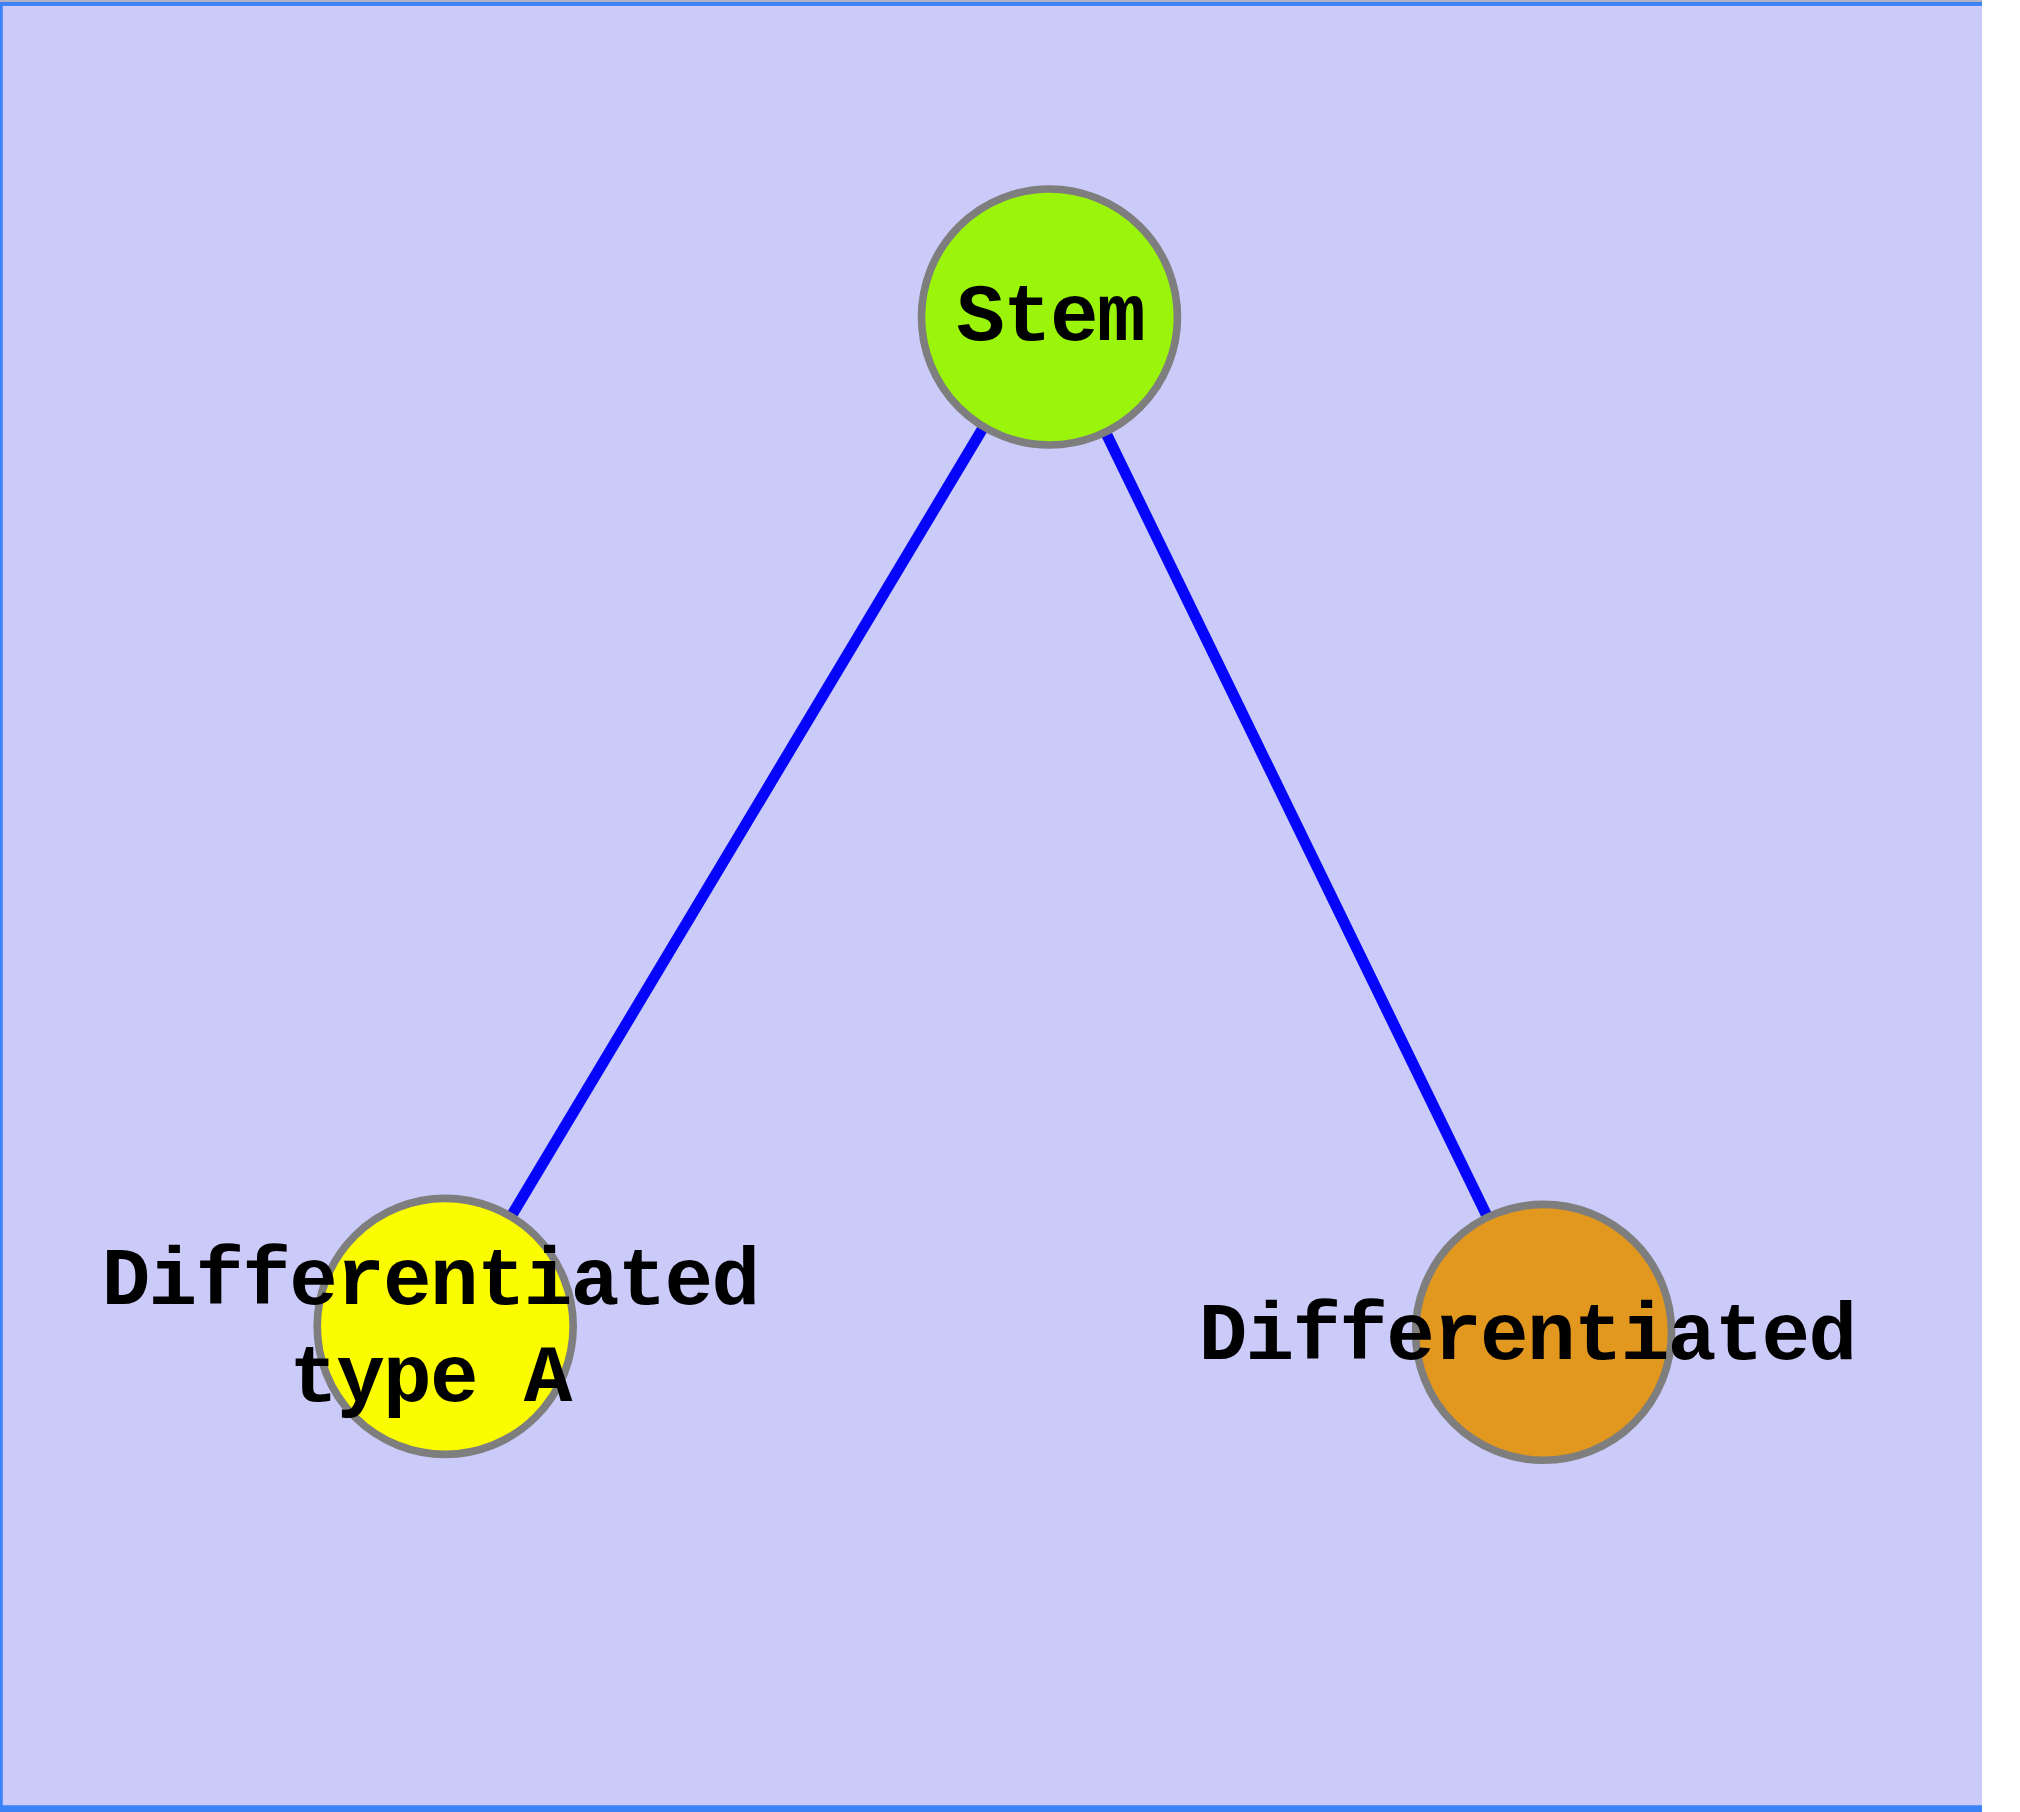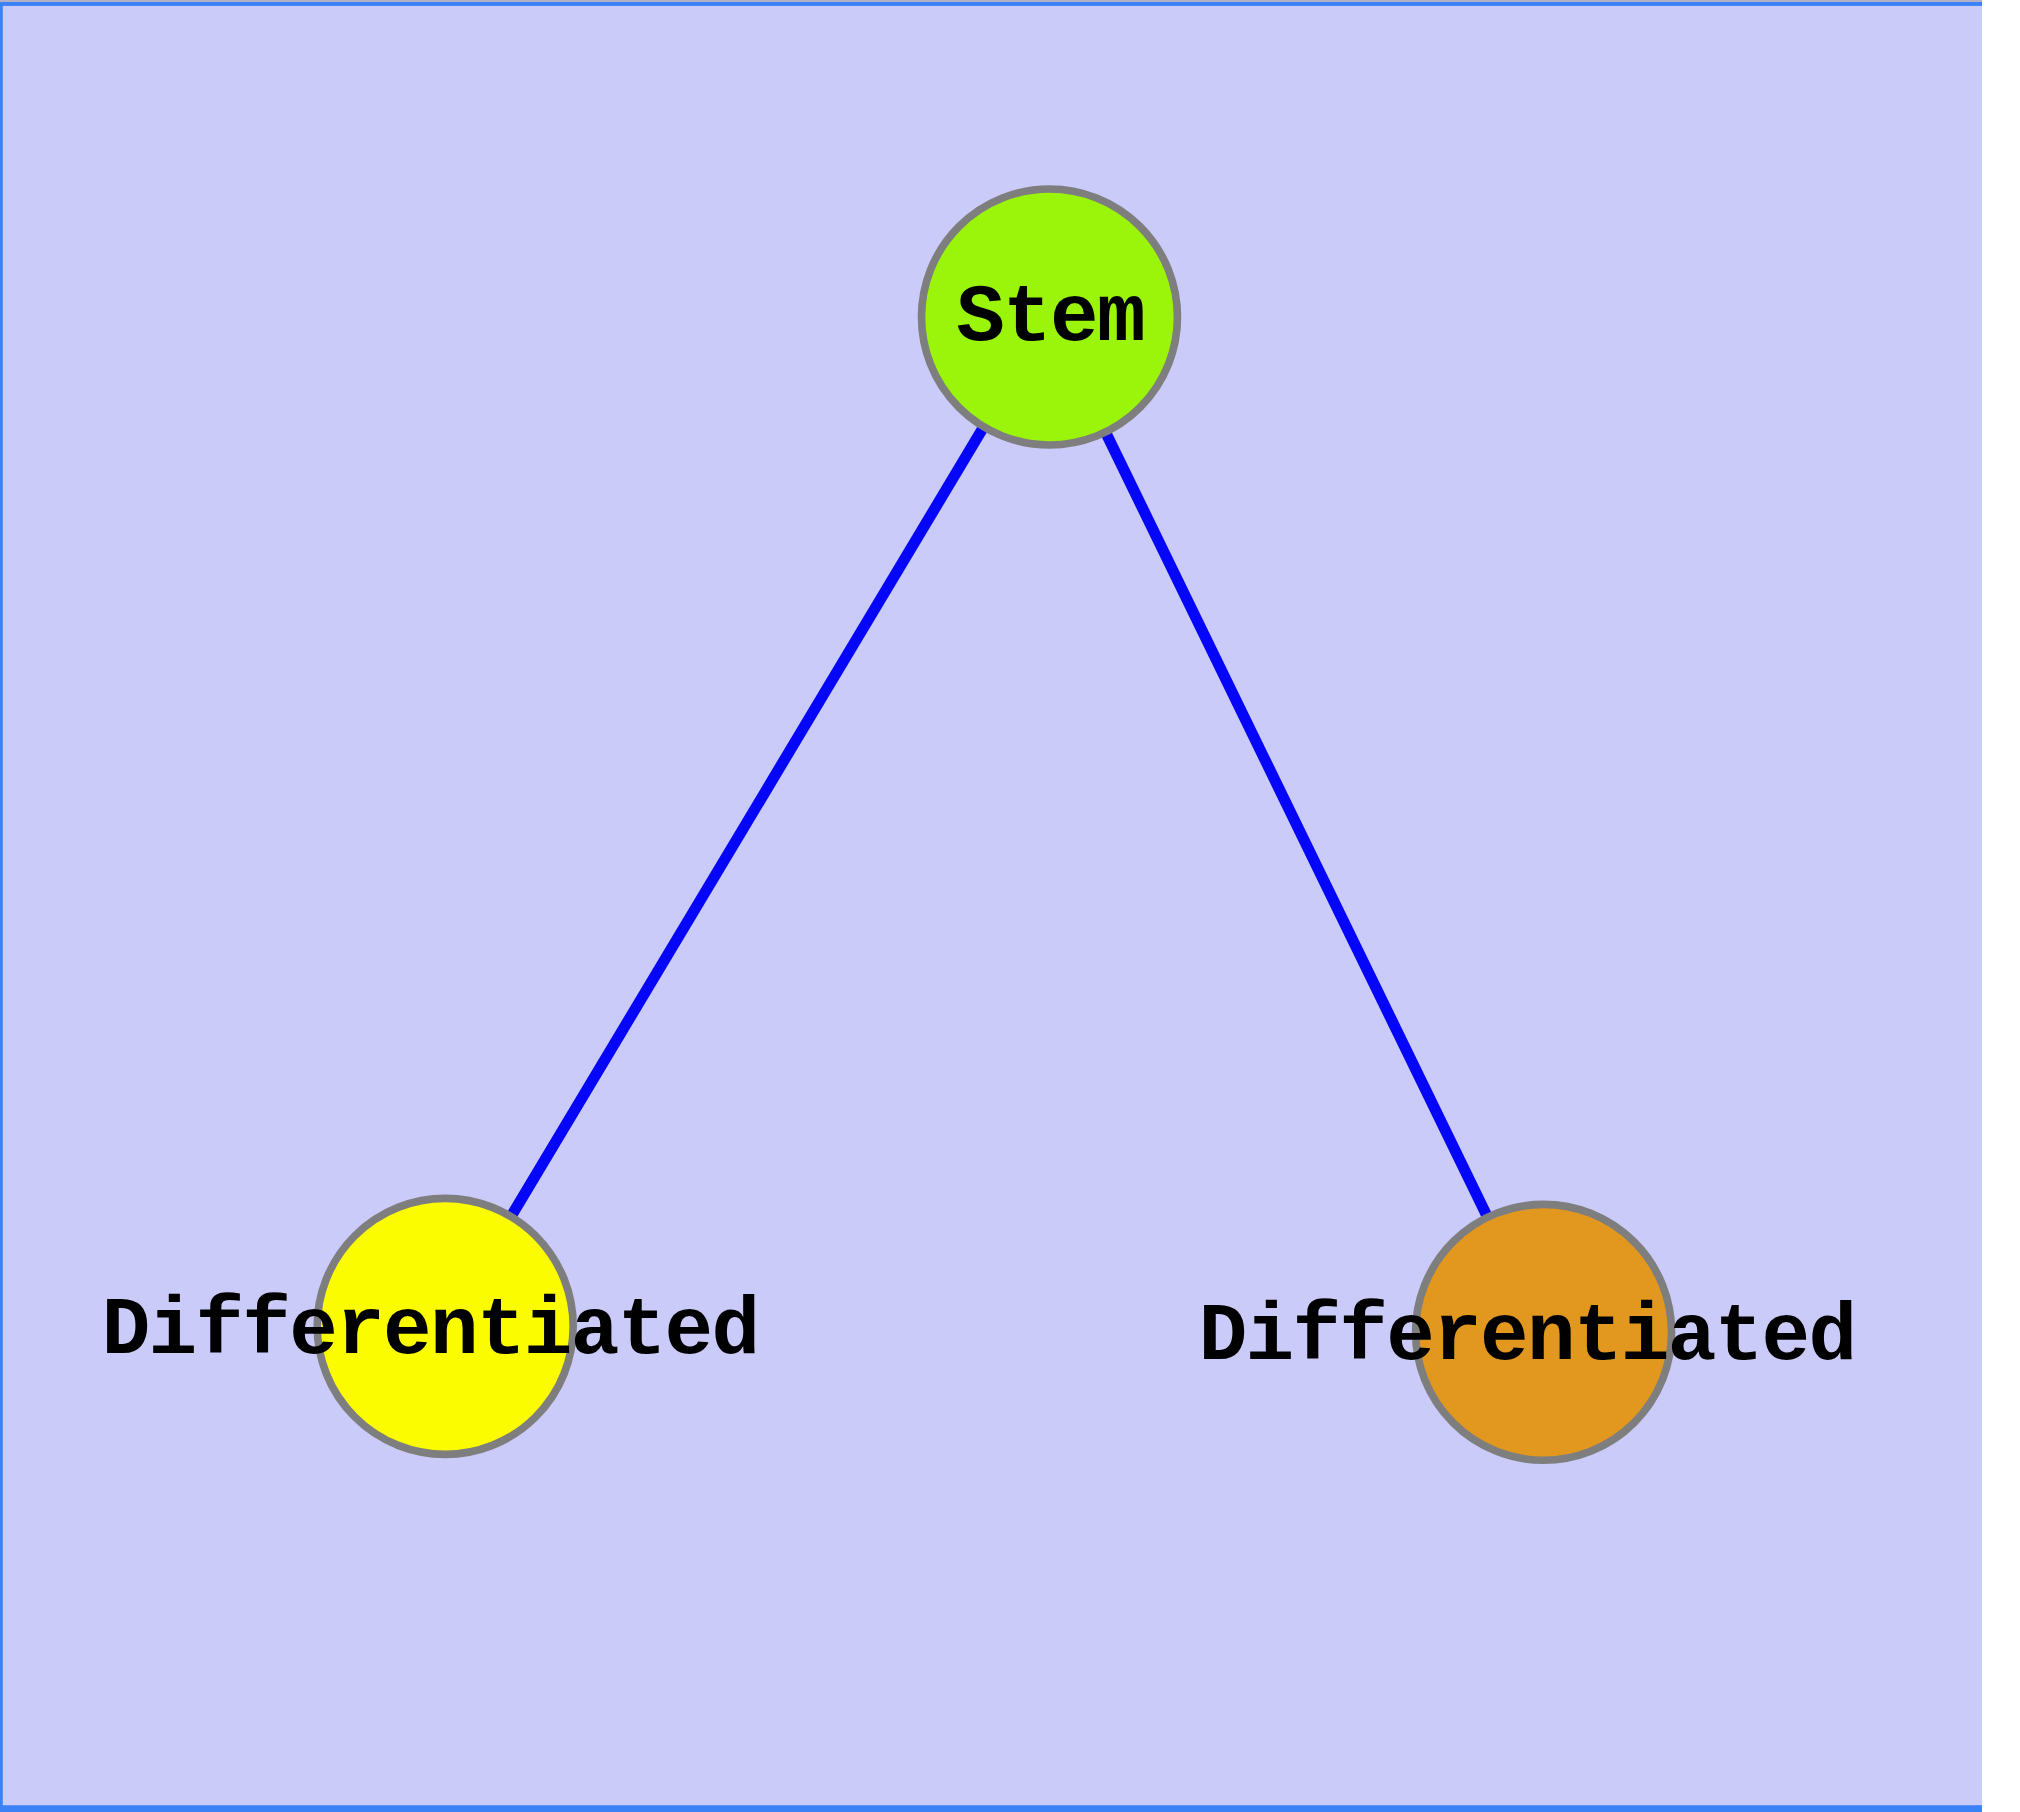--- a/index.html
+++ b/index.html
@@ -53,19 +53,20 @@
     <circle cx="525" cy="1565" r="151" fill="#FCFC00" stroke="#7E7E7E" stroke-width="9"></circle>
     <circle cx="1821" cy="1572" r="151" fill="#E2981E" stroke="#7E7E7E" stroke-width="9"></circle>
   </svg>
 
   <div class="node-label" style="left: 1050px; top: 318px; color: rgb(0, 0, 0);">
     <span>Stem</span>
   </div>
 
   <div class="node-label" style="left: 430px; top: 1331px; color: rgb(0, 0, 0);">
     <span>Differentiated</span>
+    <span>type A</span>
   </div>
 
   <div class="node-label" style="left: 1527px; top: 1337px; color: rgb(0, 0, 0);">
     <span>Differentiated</span>
   </div>
 </div>
 
 
 </body></html>

